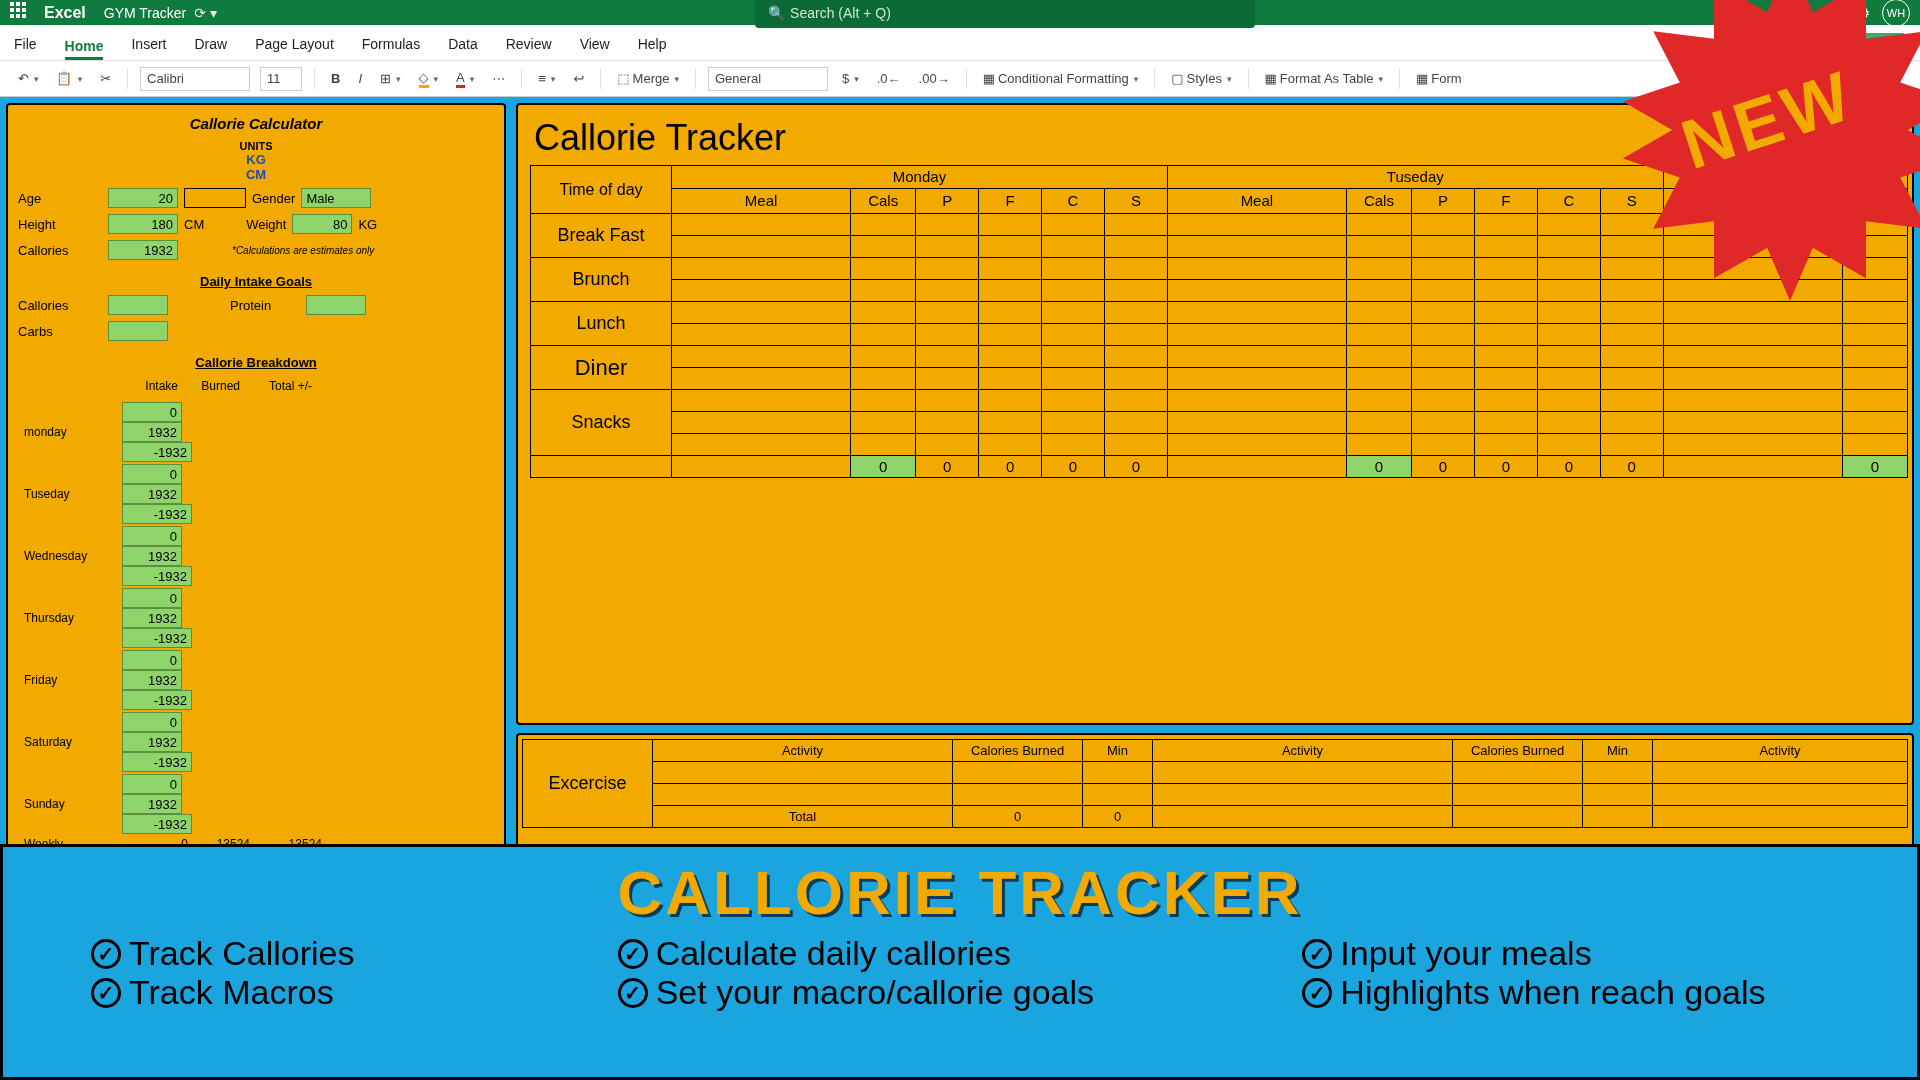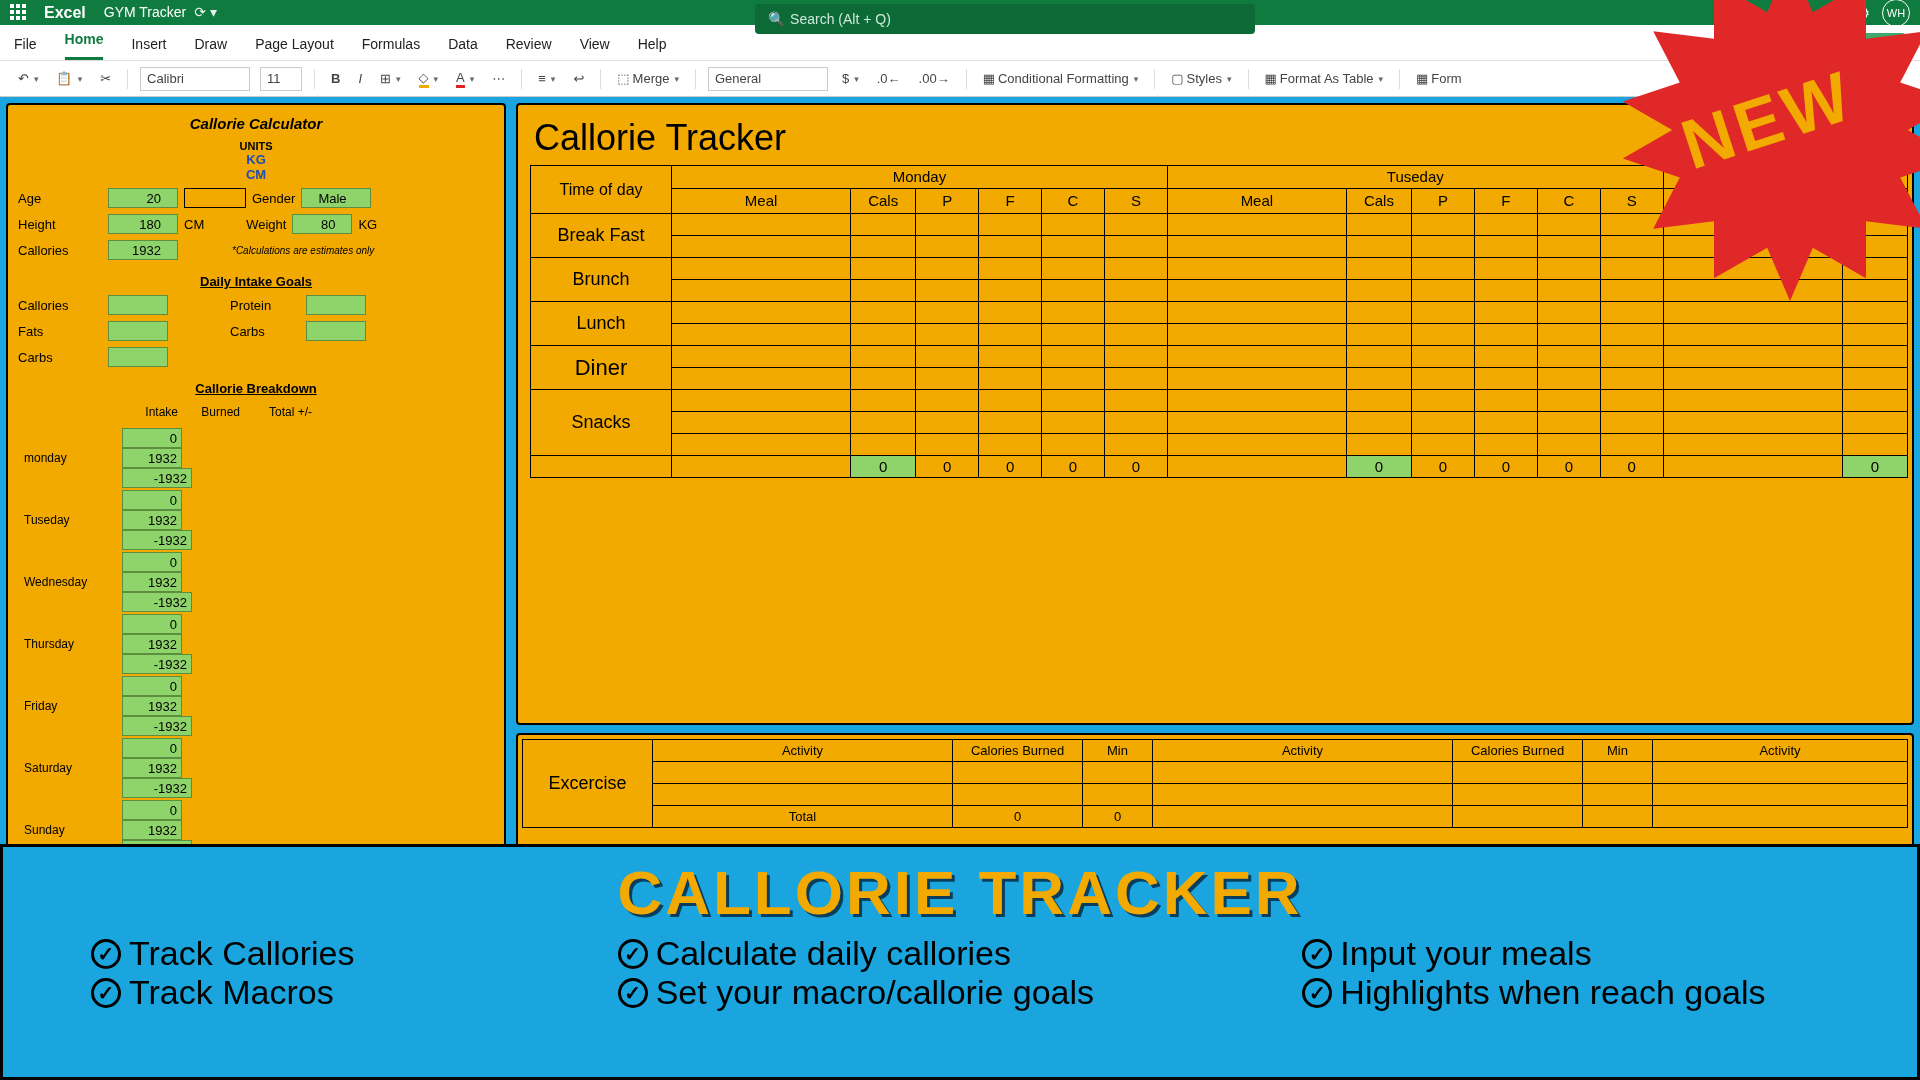--- a/index.html
+++ b/index.html
@@ -1,45 +1,45 @@
 <!DOCTYPE html>
 <html><head>
 <meta charset="utf-8">
 <style>
 *{box-sizing:border-box;margin:0;padding:0;font-family:'Segoe UI',Arial,sans-serif}
 body{background:#1ba5de;width:1920px;height:1080px;overflow:hidden}
-.titlebar{background:#0f7b3f;height:25px;display:flex;color:#fff;padding:4px 10px}
+.titlebar{background:#0f7b3f;height:25px;display:flex;align-items:center;color:#fff;padding:4px 10px}
 .titlebar .apps{width:22px;height:22px;display:grid;grid-template-columns:repeat(3,4px);grid-template-rows:repeat(3,4px);gap:2px;margin-right:12px}
 .titlebar .apps span{background:#fff}
 .titlebar .appname{font-weight:600;margin-right:18px}
 .titlebar .docname{font-size:14px}
 .titlebar .savestate{margin-left:8px;opacity:.9;font-size:14px}
 .titlebar .search{margin:0 auto;background:#0b6a35;border:none;color:#cfe8da;height:30px;width:500px;padding:0 14px;border-radius:4px;display:flex;align-items:center;font-size:14px}
 .titlebar .right{display:flex;align-items:center;gap:12px;font-size:14px}
 .titlebar .avatar{width:28px;height:28px;border:1px solid #fff;border-radius:50%;display:flex;align-items:center;justify-content:center;font-size:11px}
 .menubar{background:#fff;height:36px;display:flex;align-items:flex-end;padding:0 14px;gap:28px;border-bottom:1px solid #ddd}
 .menubar .mitem{font-size:14px;color:#222;padding:0 0 8px;cursor:pointer}
-.menubar .mitem.active{color:#0f7b3f;font-weight:600;border-bottom:3px solid #0f7b3f;padding-bottom:10px}
+.menubar .mitem.active{color:#0f7b3f;font-weight:600;border-bottom:3px solid #0f7b3f;padding-bottom:3px}
 .menubar .share{margin-left:auto;background:#3fa86c;color:#fff;padding:4px 14px;border-radius:4px;margin-bottom:4px;font-size:13px}
 .toolbar{background:#fff;height:36px;display:flex;align-items:center;padding:0 14px;gap:10px;border-bottom:1px solid #ccc;font-size:13px;color:#444}
 .toolbar .sep{width:1px;height:20px;background:#ddd;margin:0 2px}
 .toolbar .fontbox{border:1px solid #ccc;height:24px;width:110px;padding:0 6px;display:flex;align-items:center}
 .toolbar .sizebox{border:1px solid #ccc;height:24px;width:42px;padding:0 6px;display:flex;align-items:center}
 .toolbar .btn{padding:2px 4px;cursor:pointer;display:flex;align-items:center;gap:3px}
 .toolbar .dd::after{content:"▾";font-size:9px;margin-left:2px;color:#666}
 .toolbar .numfmt{border:1px solid #ccc;height:24px;width:120px;padding:0 6px;display:flex;align-items:center}
 .sheet-area{padding:6px;display:flex;gap:10px;height:772px}
 .panel{background:#f2a900;border:2px solid #000;border-radius:4px}
 .left-panel{width:500px;padding:10px;color:#000;font-size:13px}
 .lp-title{text-align:center;font-weight:700;font-style:italic;font-size:15px;margin-bottom:8px}
 .lp-sub{text-align:center;font-weight:700;font-size:11px}
 .lp-link{text-align:center;color:#1e4db7;font-weight:600;font-size:13px}
 .lp-row{display:flex;align-items:center;gap:6px;margin-top:6px}
 .lp-label{width:84px}
-.gcell{background:#8fd46a;border:1px solid #5b8e3e;height:20px;display:inline-flex;align-items:center;justify-content:flex-end;padding:0 16px;font-size:13px}
+.gcell{background:#8fd46a;border:1px solid #5b8e3e;height:20px;display:inline-flex;align-items:center;justify-content:flex-end;padding:0 4px;font-size:13px}
 .lp-note{font-size:10px;font-style:italic}
 .lp-head{text-align:center;font-weight:600;text-decoration:underline;margin-top:14px;margin-bottom:6px}
 .bd-table{font-size:12px;margin-top:4px}
 .bd-table td{padding:1px 4px;text-align:right}
 .bd-table td:first-child{text-align:left}
 .right-col{flex:1;display:flex;flex-direction:column;gap:8px}
 .tracker-panel{flex:1;padding:12px 4px 4px 12px;color:#000}
 .tracker-title{font-size:36px;font-weight:400;padding-left:4px;margin-bottom:6px}
 .tgrid{border-collapse:collapse;width:100%;font-size:15px}
 .tgrid td,.tgrid th{border:1px solid #000;text-align:center;height:22px;font-weight:400}
@@ -170,27 +170,20 @@
     </div>
     <div class="lp-head">Daily Intake Goals</div>
     <div class="lp-row">
       <span class="lp-label">Callories</span>
       <span class="gcell" style="width:60px"></span>
       <span style="width:50px"></span>
       <span style="width:70px">Protein</span>
       <span class="gcell" style="width:60px"></span>
     </div>
     <div class="lp-row">
-      <span class="lp-label">Fats</span>
-      <span class="gcell" style="width:60px"></span>
-      <span style="width:50px"></span>
-      <span style="width:70px">Carbs</span>
-      <span class="gcell" style="width:60px"></span>
-    </div>
-    <div class="lp-row">
       <span class="lp-label">Carbs</span>
       <span class="gcell" style="width:60px"></span>
     </div>
     <div class="lp-head">Callorie Breakdown</div>
     <table class="bd-table">
       <tbody>
           <tr>
             <td style="width:100px"></td>
             <td style="width:60px">Intake</td>
             <td style="width:60px">Burned</td>

